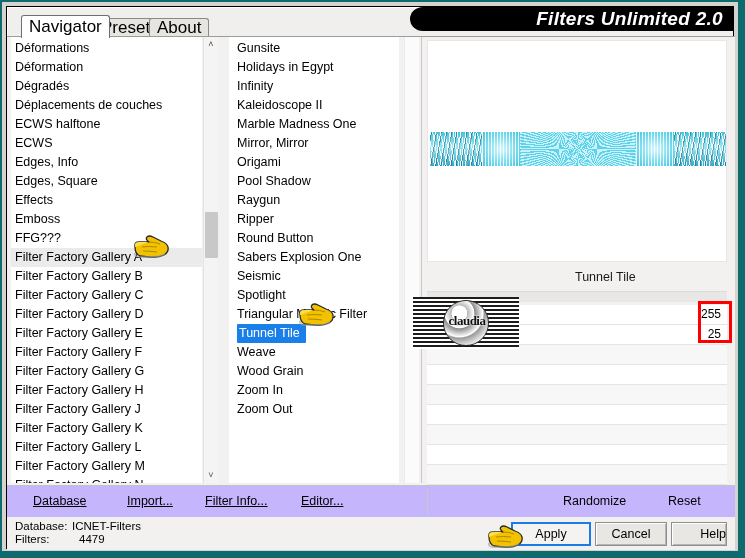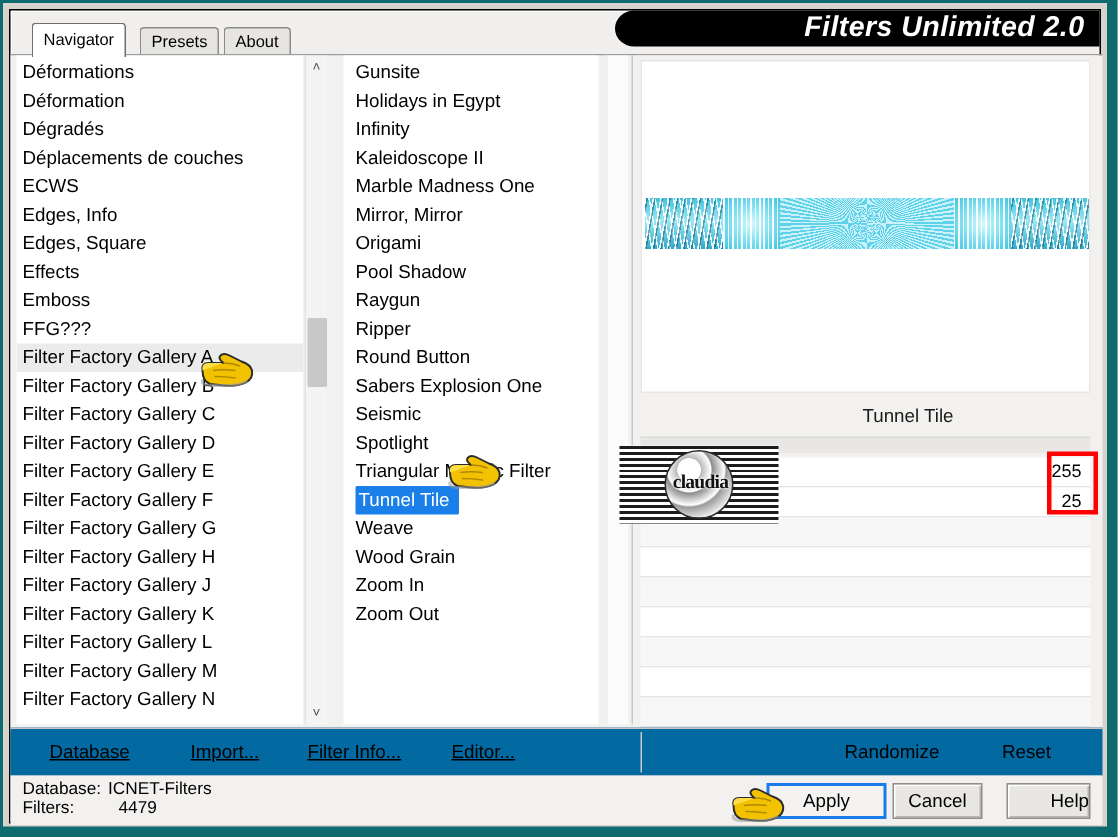--- a/index.html
+++ b/index.html
@@ -66,21 +66,21 @@
   .tab {
     position: absolute;
     top: 3px;
     height: 19px;
     box-sizing: border-box;
     background: #e7e5e1;
     border: 1px solid #8a8a8a;
     border-bottom: none;
     border-top-left-radius: 3px;
     border-top-right-radius: 3px;
-    font-size: 11px;
+    font-size: 17px;
     color: #000000;
     text-align: right;
     line-height: 18px;
     padding: 0 7px;
   }
   .tab.active {
     top: 0px;
     height: 23px;
     line-height: 22px;
     background: #ffffff;
@@ -339,21 +339,21 @@
     letter-spacing: -0.5px;
     z-index: 2;
     text-shadow: 0 0 2px #ffffff, 0 0 2px #ffffff;
   }
 
   
   #toolbar {
     position: absolute;
     left: 0px; top: 478px;
     width: 728px; height: 31px;
-    background: #0369a1;
+    background: #c4b5fd;
     border-top: 1px solid #c3c3c3;
     border-bottom: 1px solid #c3c3c3;
   }
   .tool-link {
     position: absolute;
     top: 8px;
     font-size: 12.5px;
     color: #000000;
     white-space: nowrap;
   }
@@ -396,21 +396,21 @@
     line-height: 22px;
     box-shadow: inset 1px 1px 0 #ffffff, inset -1px -1px 0 #b8b5b0;
   }
   #btn-apply {
     left: 504px; width: 80px;
     background: #f4f3f1;
     border: 2px solid #1a7ce8;
     line-height: 20px;
     box-shadow: none;
   }
-  #btn-cancel { left: 588px; width: 60px; }
+  #btn-cancel { left: 588px; width: 72px; }
   #btn-help   { left: 664px; width: 56px; text-align: right; }
 
   
   .hand {
     position: absolute;
     width: 40px; height: 26px;
     z-index: 20;
     pointer-events: none;
   }
   .hand svg { display: block; }
@@ -437,20 +437,21 @@
     <div id="tab-underline"></div>
 
     <div id="content">
 
       <div id="list-categories" class="listpane">
         <div class="list-items" id="cat-items">
             <div class="list-item">Déformations</div>
             <div class="list-item">Déformation</div>
             <div class="list-item">Dégradés</div>
             <div class="list-item">Déplacements de couches</div>
+            <div class="list-item">ECWS halftone</div>
             <div class="list-item">ECWS</div>
             <div class="list-item">Edges, Info</div>
             <div class="list-item">Edges, Square</div>
             <div class="list-item">Effects</div>
             <div class="list-item">Emboss</div>
             <div class="list-item">FFG???</div>
             <div class="list-item focused">Filter Factory Gallery A</div>
             <div class="list-item">Filter Factory Gallery B</div>
             <div class="list-item">Filter Factory Gallery C</div>
             <div class="list-item">Filter Factory Gallery D</div>

